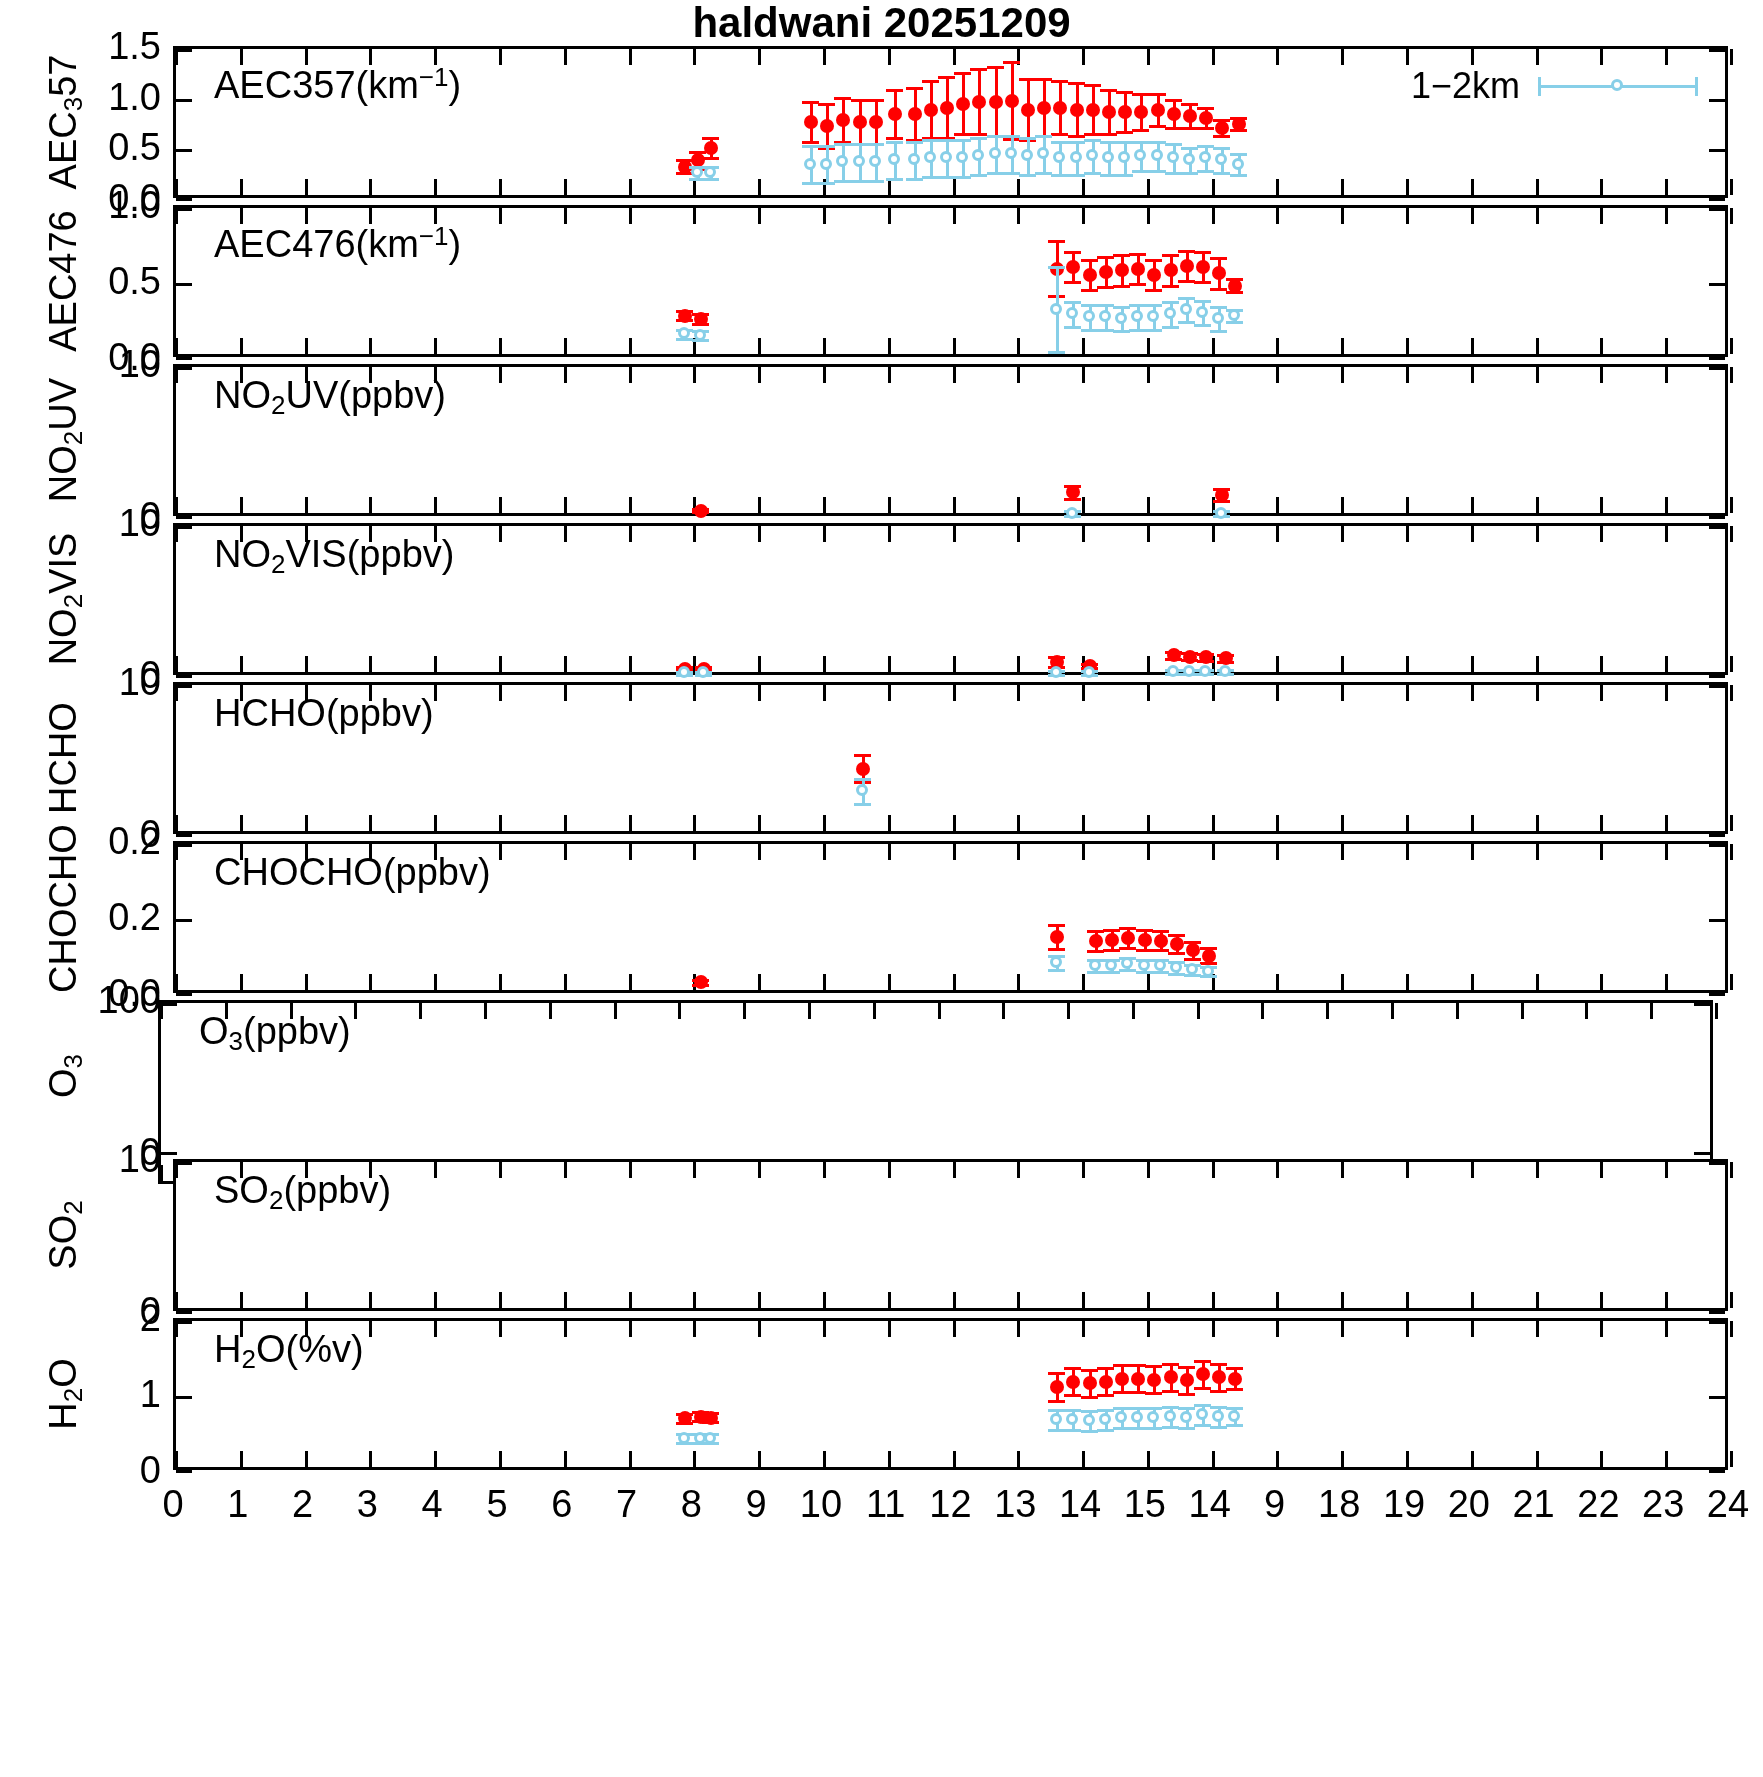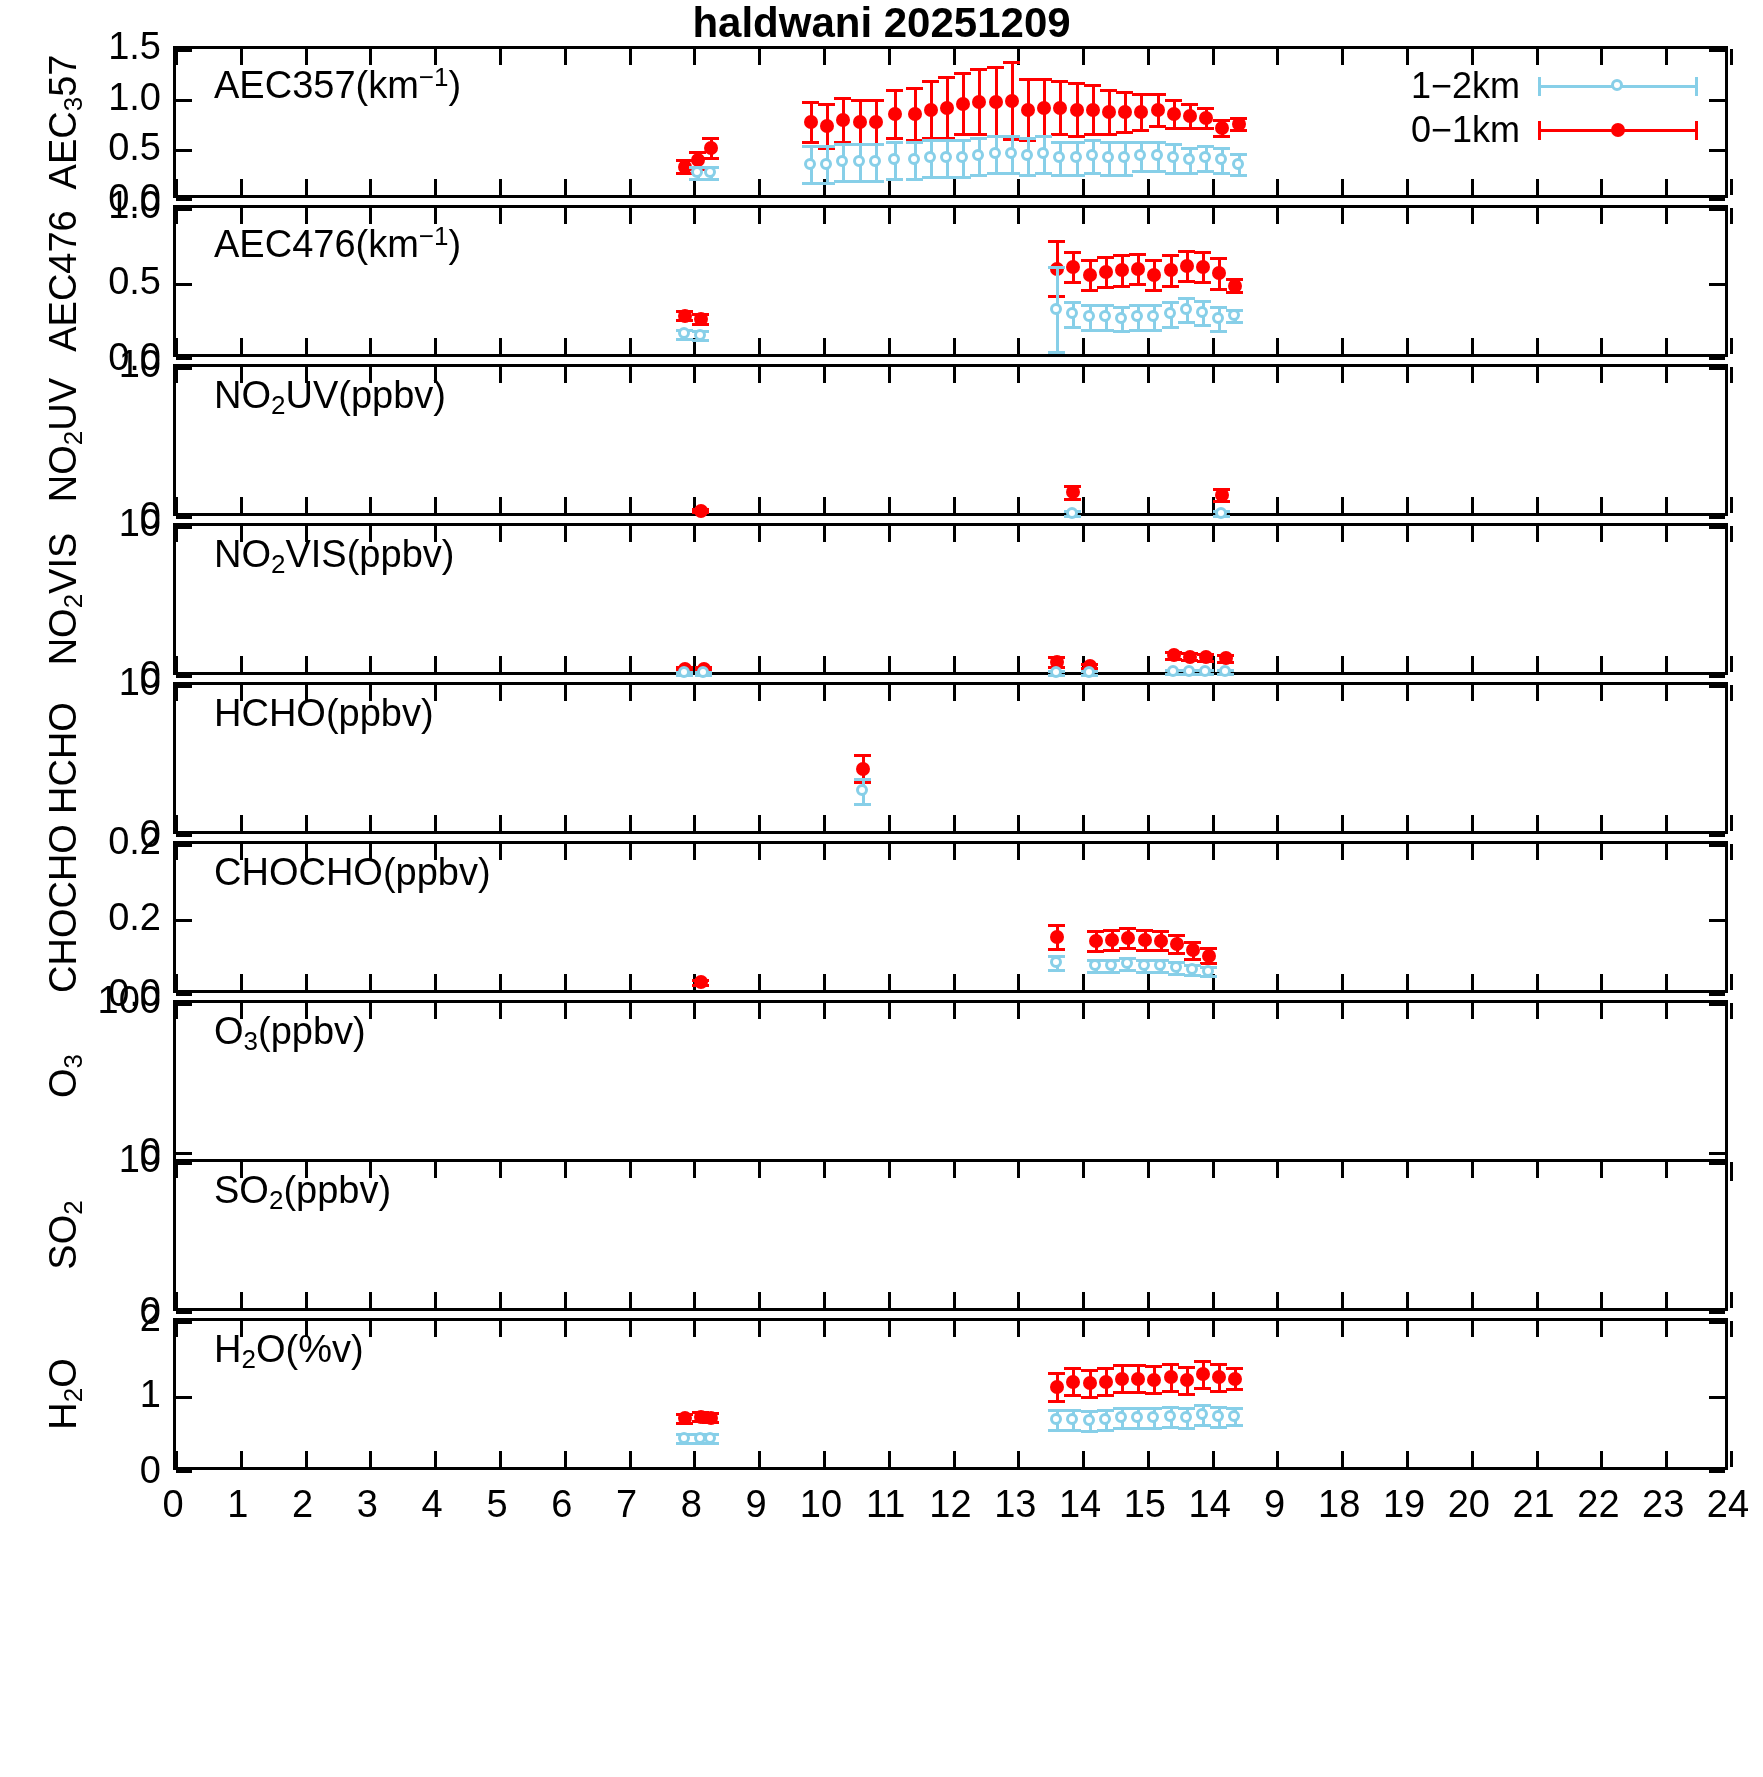--- a/index.html
+++ b/index.html
@@ -1019,21 +1019,21 @@
         <div class="pt pt-blue" style="left: 994.031px; top: 116.88px;"></div>
         <div class="ebar ebar-blue" style="left: 1016.23px; top: 120.84px; height: 10.64px;"></div>
         <div class="ecap ecap-blue" style="left: 1008.23px; top: 119.84px;"></div>
         <div class="ecap ecap-blue" style="left: 1008.23px; top: 130.48px;"></div>
         <div class="pt pt-blue" style="left: 1010.23px; top: 119.16px;"></div>
         <div class="ebar ebar-blue" style="left: 1032.43px; top: 123.12px; height: 9.12px;"></div>
         <div class="ecap ecap-blue" style="left: 1024.43px; top: 122.12px;"></div>
         <div class="ecap ecap-blue" style="left: 1024.43px; top: 131.24px;"></div>
         <div class="pt pt-blue" style="left: 1026.43px; top: 120.68px;"></div>
       </div>
-      <div class="panel" style="left: 173px; top: 1000px; width: 1555px; height: 184px;">
+      <div class="panel" style="left: 158px; top: 1000px; width: 1555px; height: 184px;">
         <div class="panel-label">O<sub>3</sub>(ppbv)</div>
         <div class="ytick-mark" style="top: 149px;"></div>
         <div class="ytick-mark" style="top: 149px; left: auto; right: 0px;"></div>
         <div class="ytick-mark" style="top: 0px;"></div>
         <div class="ytick-mark" style="top: 0px; left: auto; right: 0px;"></div>
         <div class="xtick-mark" style="left: -1px; bottom: 0px;"></div>
         <div class="xtick-mark" style="left: -1px; top: 0px;"></div>
         <div class="xtick-mark" style="left: 63.7917px; bottom: 0px;"></div>
         <div class="xtick-mark" style="left: 63.7917px; top: 0px;"></div>
         <div class="xtick-mark" style="left: 128.583px; bottom: 0px;"></div>
@@ -1348,27 +1348,20 @@
       <div class="xtick-label" style="left: 1688px; top: 1484px; width: 80px;">24</div>
     </div>
   <div id="legend" style="left: 1330px; top: 58px; width: 380px; height: 100px;">
       <div class="legend-row" style="top: 0px; left: 0px; width: 380px;">
         <div class="legend-text" style="left: 0px; width: 190px;">1−2km</div>
         <div class="legend-line" style="left: 208px; width: 160px; background: rgb(135, 207, 232);"></div>
         <div class="legend-cap" style="left: 208px; background: rgb(135, 207, 232);"></div>
         <div class="legend-cap" style="left: 365px; background: rgb(135, 207, 232);"></div>
         <div class="pt pt-blue" style="left: 281px; top: 13px;"></div>
       </div>
-      <div class="legend-row" style="top: 44px; left: 0px; width: 380px;">
-        <div class="legend-text" style="left: 0px; width: 190px;">0−1km</div>
-        <div class="legend-line" style="left: 208px; width: 160px; background: rgb(255, 0, 0);"></div>
-        <div class="legend-cap" style="left: 208px; background: rgb(255, 0, 0);"></div>
-        <div class="legend-cap" style="left: 365px; background: rgb(255, 0, 0);"></div>
-        <div class="pt pt-red" style="left: 281px; top: 13px;"></div>
-      </div>
     </div>
 <div class="ytick" style="right: 1602px; top: 179px; width: 160px;">0.0</div>
     <div class="ytick" style="right: 1602px; top: 128.333px; width: 160px;">0.5</div>
     <div class="ytick" style="right: 1602px; top: 77.6667px; width: 160px;">1.0</div>
     <div class="ytick" style="right: 1602px; top: 27px; width: 160px;">1.5</div>
     <div class="ylabel" style="width: 152px; left: 42px; top: 198px;">AEC<sub>3</sub>57</div>
     <div class="ytick" style="right: 1602px; top: 338px; width: 160px;">0.0</div>
     <div class="ytick" style="right: 1602px; top: 262px; width: 160px;">0.5</div>
     <div class="ytick" style="right: 1602px; top: 186px; width: 160px;">1.0</div>
     <div class="ylabel" style="width: 152px; left: 42px; top: 357px;">AEC476</div>

